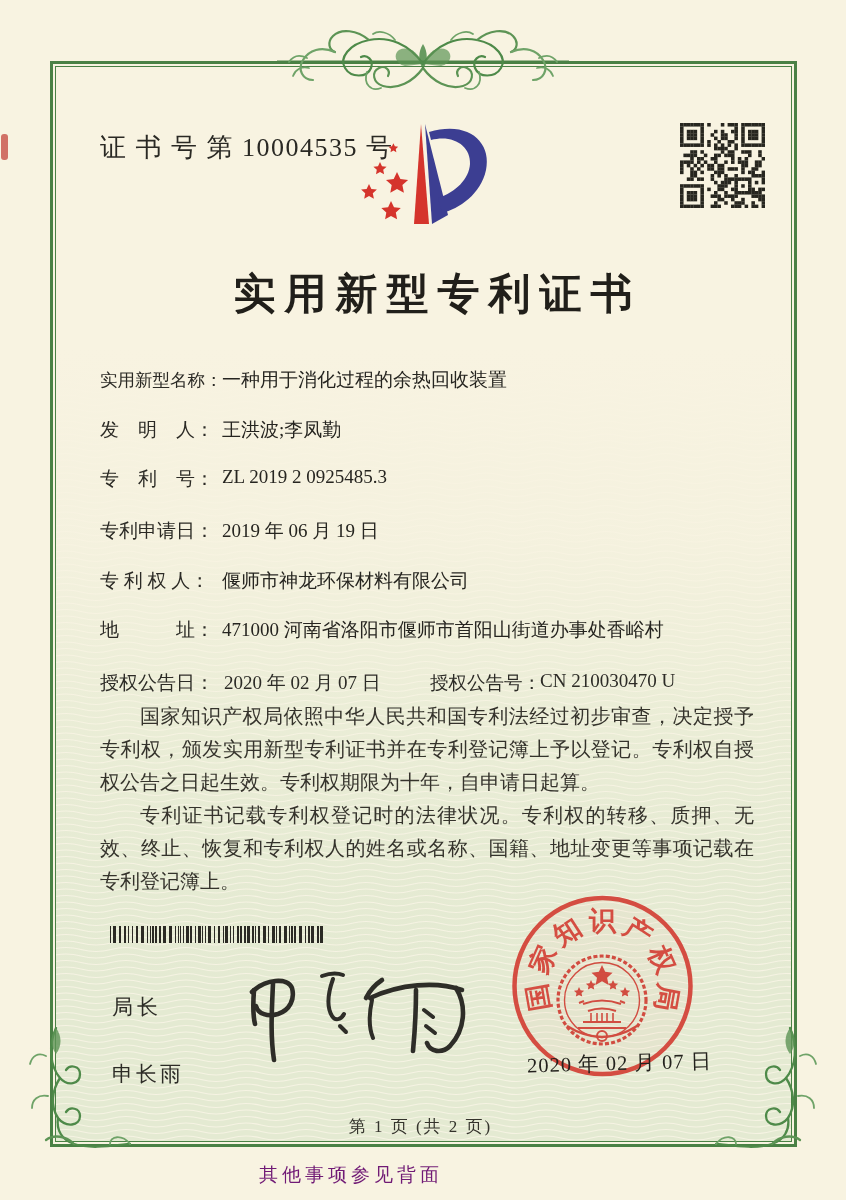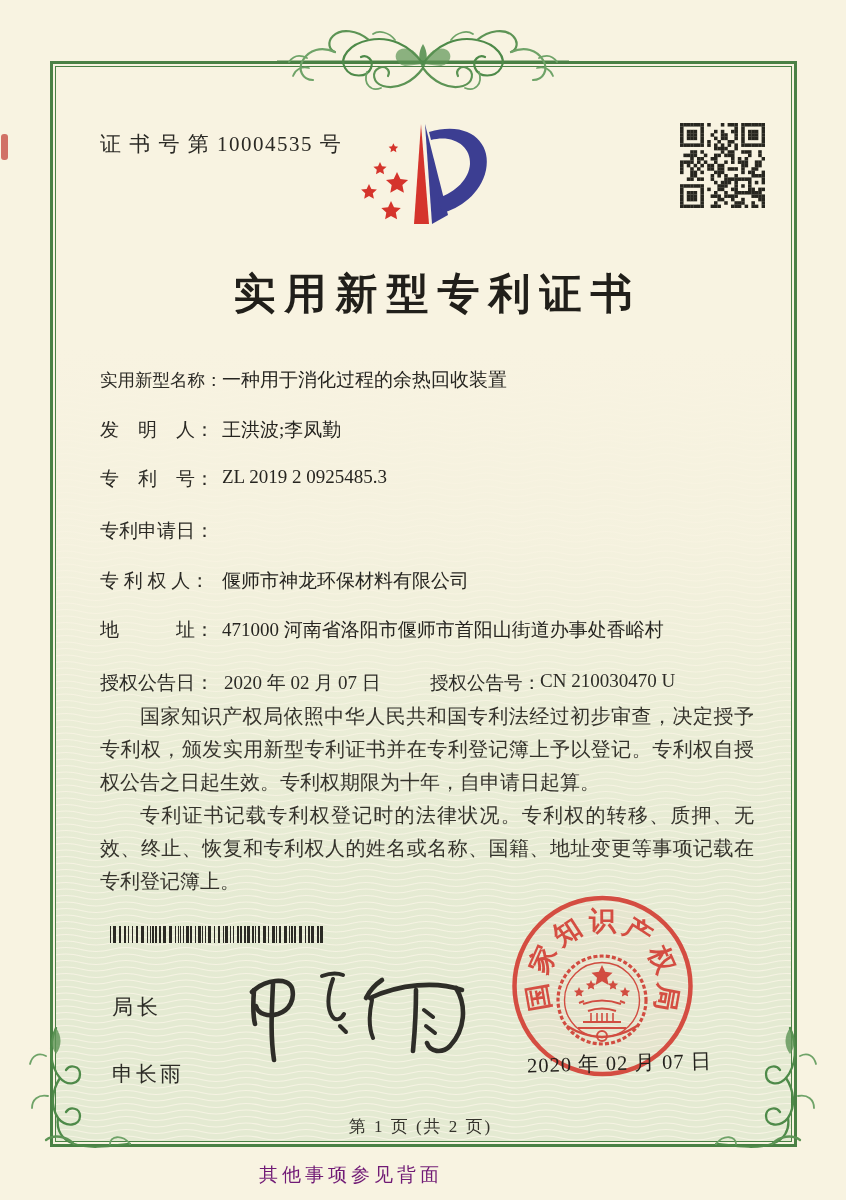--- a/index.html
+++ b/index.html
@@ -20,21 +20,21 @@
       rgba(247,243,223,.35) 60%,rgba(245,242,221,.08) 75%,rgba(245,242,221,0) 88%);}
   
   .top-ornament{position:absolute;left:277px;top:6px;z-index:2;}
   .corner-fl{position:absolute;z-index:2;}
   .corner-fl.left{left:26px;top:1026px;}
   .corner-fl.right{left:710px;top:1026px;transform:scaleX(-1);}
   .red-mark{position:absolute;left:1px;top:134px;width:7px;height:26px;
     background:#c4453c;opacity:.75;border-radius:3px;z-index:2;}
   
   .content{position:absolute;inset:0;z-index:3;}
-  .cert-no{position:absolute;left:100px;top:130px;font-size:21px;letter-spacing:1.5px;color:#2a2924;text-align:center;}
+  .cert-no{position:absolute;left:100px;top:130px;font-size:26px;letter-spacing:1.5px;color:#2a2924;text-align:center;}
   .logo{position:absolute;left:352px;top:112px;}
   .qr{position:absolute;left:680px;top:123px;}
   .title{position:absolute;left:50px;top:249px;width:741px;text-align:center;
     font-size:42px;font-weight:700;letter-spacing:9px;color:#211f1a;margin:17px;}
   .frow{position:absolute;left:100px;height:26px;display:flex;align-items:flex-start;font-size:19px;}
   .flabel{display:inline-block;width:118px;white-space:pre;color:#2b2a25;flex:0 0 auto;}
   .flabel.tight{font-size:17.5px;letter-spacing:0;padding-top:1px;}
   .fvalue{margin-left:4px;white-space:pre;color:#262520;}
   .frow.r0{top:367px}.frow.r1{top:417px}.frow.r2{top:466px}
   .frow.r3{top:518px}.frow.r4{top:568px}.frow.r5{top:617px}
@@ -615,20 +615,21 @@
     <div class="frow r1">
       <span class="flabel">发　明　人：</span>
       <span class="fvalue">王洪波;李凤勤</span>
     </div>
     <div class="frow r2">
       <span class="flabel">专　利　号：</span>
       <span class="fvalue">ZL 2019 2 0925485.3</span>
     </div>
     <div class="frow r3">
       <span class="flabel">专利申请日：</span>
+      <span class="fvalue">2019 年 06 月 19 日</span>
     </div>
     <div class="frow r4">
       <span class="flabel">专 利 权 人：</span>
       <span class="fvalue">偃师市神龙环保材料有限公司</span>
     </div>
     <div class="frow r5">
       <span class="flabel">地　　　址：</span>
       <span class="fvalue">471000 河南省洛阳市偃师市首阳山街道办事处香峪村</span>
     </div>
     <div class="grantrow">

